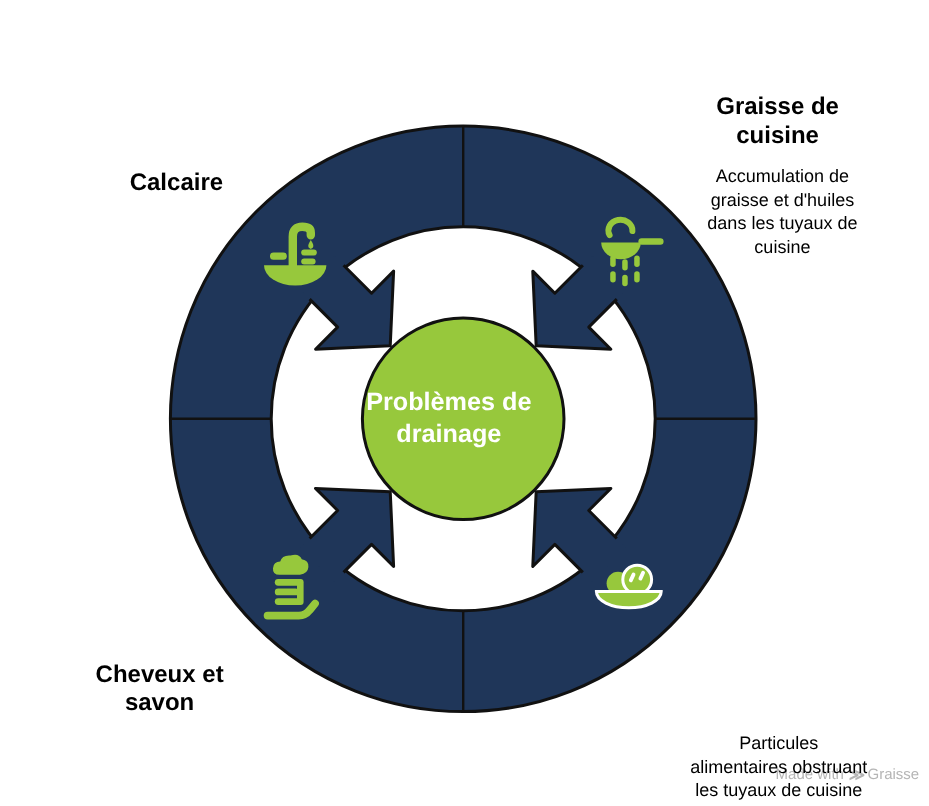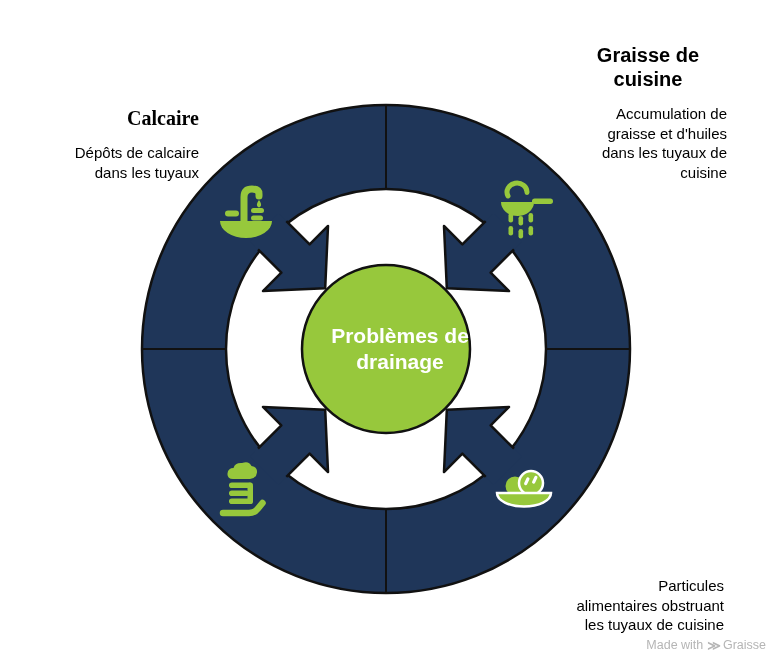--- a/index.html
+++ b/index.html
@@ -17,27 +17,27 @@
   .arrow-fill{fill:var(--navy);}
   .arrow-edge{fill:none;stroke:var(--outline);stroke-width:2.5px;stroke-linejoin:round;}
   .hub{fill:var(--green);stroke:var(--outline);stroke-width:2.5px;}
 
   .gfill{fill:var(--green);}
   .gstroke{fill:none;stroke:var(--green);stroke-width:7px;stroke-linecap:round;}
   .gstroke5{fill:none;stroke:var(--green);stroke-width:5px;stroke-linecap:round;}
   .gstroke65{fill:none;stroke:var(--green);stroke-width:6.5px;stroke-linecap:round;}
   .wstroke{stroke:#ffffff;stroke-width:2.5px;}
 
-  .overlay{position:absolute;z-index:2;text-align:center;color:var(--text);}
+  .overlay{position:absolute;z-index:2;text-align:center;color:var(--text);margin-top:34px;}
   .label-title{font-weight:bold;font-size:20px;line-height:24px;}
-  .label-desc{font-size:15px;line-height:19.5px;text-align:right;}
-  .center-label{position:absolute;z-index:2;left:320px;top:323px;width:160px;
+  .label-desc{font-size:15px;line-height:19.5px;}
+  .center-label{position:absolute;z-index:2;left:294px;top:323px;width:160px;
     font-weight:bold;font-size:21px;line-height:26px;color:var(--center-text);text-align:center;}
 
-  .pos-tl-title{left:83px;top:106px;width:160px;font-family:Liberation Serif, serif;}
+  .pos-tl-title{left:67px;top:106px;width:160px;}
   .pos-tl-desc{left:49px;top:143px;width:150px;}
   .pos-tr-title{left:568px;top:43px;width:160px;}
   .pos-tr-desc{left:577px;top:104px;width:150px;}
   .pos-bl-title{left:53px;top:516px;width:160px;}
   .pos-bl-desc{left:43px;top:577px;width:150px;}
   .pos-br-title{left:570px;top:516px;width:160px;}
   .pos-br-desc{left:574px;top:576px;width:150px;}
 
   .watermark{position:absolute;z-index:1;top:638px;right:8px;font-size:12.5px;color:var(--watermark);
     display:flex;align-items:flex-start;gap:4px;}
@@ -118,25 +118,25 @@
         <rect x="31.2" y="20" width="3.2" height="8.5" rx="1.6" transform="rotate(25 32.8 24.2)"></rect>
         <rect x="39.2" y="18.5" width="3.2" height="8.5" rx="1.6" transform="rotate(25 40.8 22.7)"></rect>
       </g>
       <path class="gfill wstroke" d="M3,36 A27,13.5 0 0 0 57,36 Z"></path>
     </g>
   </svg>
 
   <div class="center-label">Problèmes de drainage</div>
 
   <div class="overlay label-title pos-tl-title">Calcaire</div>
-  <div class="overlay label-desc pos-tl-desc">Dépôts de calcaire dans les tuyaux</div>
 
   <div class="overlay label-title pos-tr-title">Graisse de cuisine</div>
   <div class="overlay label-desc pos-tr-desc">Accumulation de graisse et d'huiles dans les tuyaux de cuisine</div>
 
+  <div class="overlay label-title pos-bl-title">Cheveux et savon</div>
 
   <div class="overlay label-desc pos-br-desc">Particules alimentaires obstruant les tuyaux de cuisine</div>
 
   <div class="watermark">
     <span>Made with</span>
     <span class="wm-logo">≫</span>
     <span>Graisse</span>
   </div>
 
 </div>

